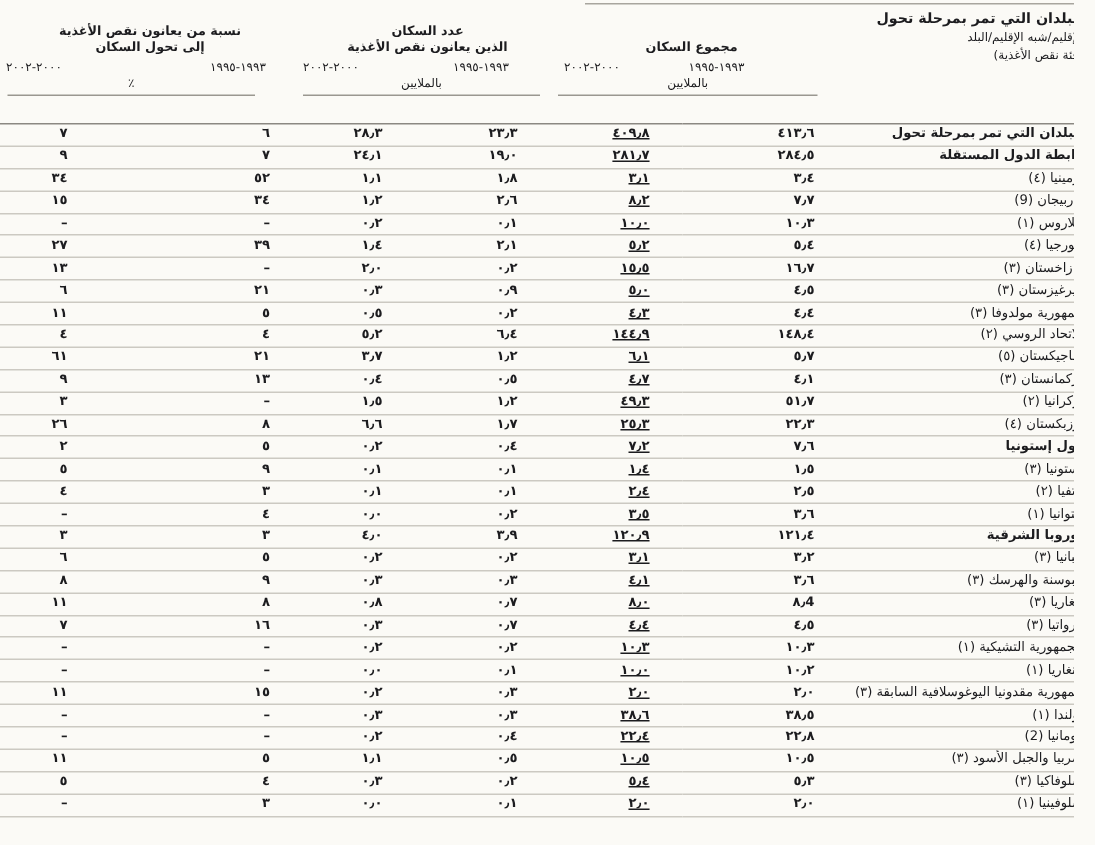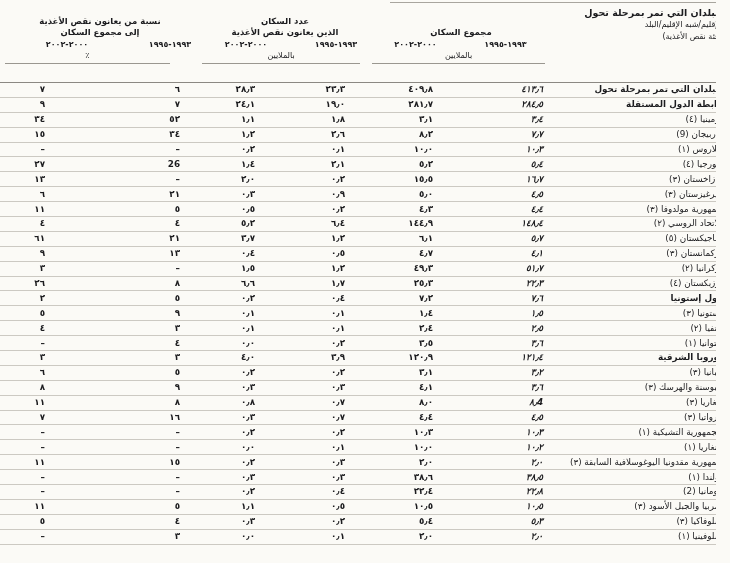--- a/index.html
+++ b/index.html
@@ -16,43 +16,43 @@
 
   
   thead th{font-weight:normal;vertical-align:bottom;}
   .r-titles{height:38px;}
   .h-label{vertical-align:top;text-align:right;padding:6px 8px 0 0;}
   .hl1{font-weight:bold;font-size:9.5px;line-height:13px;}
   .hl2{font-size:8px;line-height:12px;}
   .h-group{text-align:center;}
   .gt{font-weight:bold;font-size:8.5px;line-height:11px;}
   .r-dates{height:13px;}
-  .r-dates th{font-size:8px;vertical-align:middle;text-align:center;font-weight:bold;}
+  .r-dates th{font-size:8px;vertical-align:middle;text-align:left;}
   .d-pop-old{padding-left:4px;}
   .d-pop-new{padding-left:6px;}
   .d-num-old{padding-left:12px;}
   .d-num-new{padding-left:2px;}
   .d-pct-old{padding-left:10px;}
   .d-pct-new{padding-left:4px;}
   .r-units th{vertical-align:top;height:31px;border-bottom:1px solid #8b8882;}
   .h-label{border-bottom:1px solid #8b8882;}
   .unit-line{font-size:8px;line-height:10px;text-align:center;padding-bottom:2px;
              border-bottom:1px solid #9a9790;}
   .u-pop .unit-line{margin:0 7px 0 2px;}
   .u-num .unit-line{margin:0 10px 0 2px;}
   .u-pct .unit-line{margin:0 30px 0 5px;}
 
   
   tbody tr{height:14.9px;}
   tbody td{border-bottom:1px solid #ccc9c2;font-size:8.8px;line-height:13px;
            white-space:nowrap;overflow:hidden;}
   .c-label{text-align:right;padding-right:8px;}
   .val{direction:ltr;text-align:right;font-weight:bold;}
-  .c-pop-old{padding-right:9px;font-style:italic;}
-  .c-pop-new{padding-right:22px;}
+  .c-pop-old{padding-right:9px;}
+  .c-pop-new{padding-right:22px;text-decoration:underline;}
   .c-num-old{padding-right:25px;}
   .c-num-new{padding-right:35px;}
   .c-pct-old{padding-right:20px;}
   .c-pct-new{padding-right:85px;}
   tr.bold td{font-weight:bold;}
 </style>
 </head>
 <body>
 
 <div class="page">
@@ -79,21 +79,21 @@
         </th>
         <th class="h-group" colspan="2">
           <div class="gt">مجموع السكان</div>
         </th>
         <th class="h-group" colspan="2">
           <div class="gt">عدد السكان</div>
           <div class="gt">الذين يعانون نقص الأغذية</div>
         </th>
         <th class="h-group" colspan="2">
           <div class="gt">نسبة من يعانون نقص الأغذية</div>
-          <div class="gt">إلى مجموع السكان</div>
+          <div class="gt">إلى تحول السكان</div>
         </th>
       </tr>
       <tr class="r-dates">
         <th class="d-pop-old">١٩٩٣-١٩٩٥</th>
         <th class="d-pop-new">٢٠٠٠-٢٠٠٢</th>
         <th class="d-num-old">١٩٩٣-١٩٩٥</th>
         <th class="d-num-new">٢٠٠٠-٢٠٠٢</th>
         <th class="d-pct-old">١٩٩٣-١٩٩٥</th>
         <th class="d-pct-new">٢٠٠٠-٢٠٠٢</th>
       </tr>
@@ -154,21 +154,21 @@
           <td class="val c-num-new">٠٫٢</td>
           <td class="val c-pct-old">–</td>
           <td class="val c-pct-new">–</td>
         </tr>
         <tr>
           <td class="c-label">جورجيا (٤)</td>
           <td class="val c-pop-old">٥٫٤</td>
           <td class="val c-pop-new">٥٫٢</td>
           <td class="val c-num-old">٢٫١</td>
           <td class="val c-num-new">١٫٤</td>
-          <td class="val c-pct-old">26</td>
+          <td class="val c-pct-old">٣٩</td>
           <td class="val c-pct-new">٢٧</td>
         </tr>
         <tr>
           <td class="c-label">كازاخستان (٣)</td>
           <td class="val c-pop-old">١٦٫٧</td>
           <td class="val c-pop-new">١٥٫٥</td>
           <td class="val c-num-old">٠٫٢</td>
           <td class="val c-num-new">٢٫٠</td>
           <td class="val c-pct-old">–</td>
           <td class="val c-pct-new">١٣</td>

